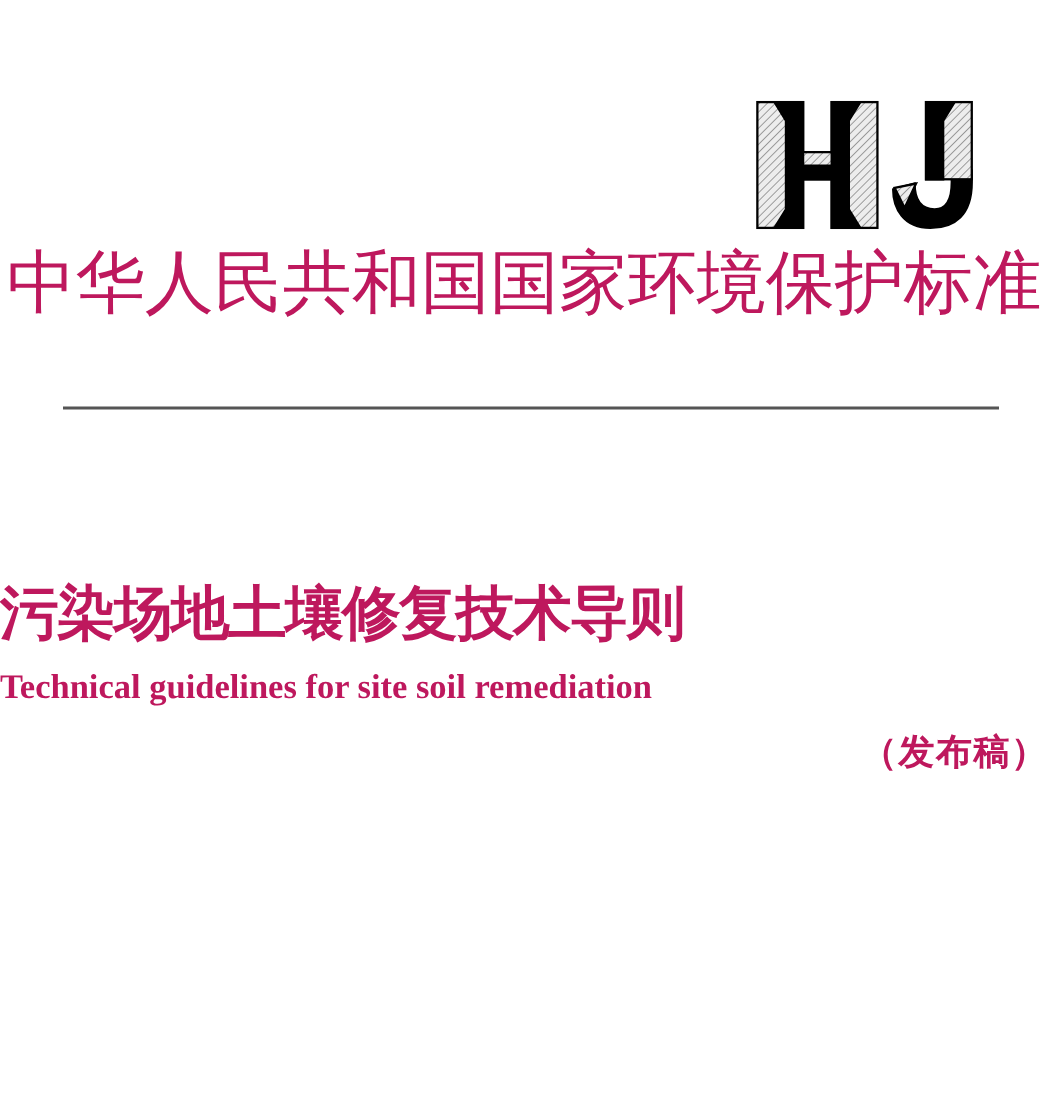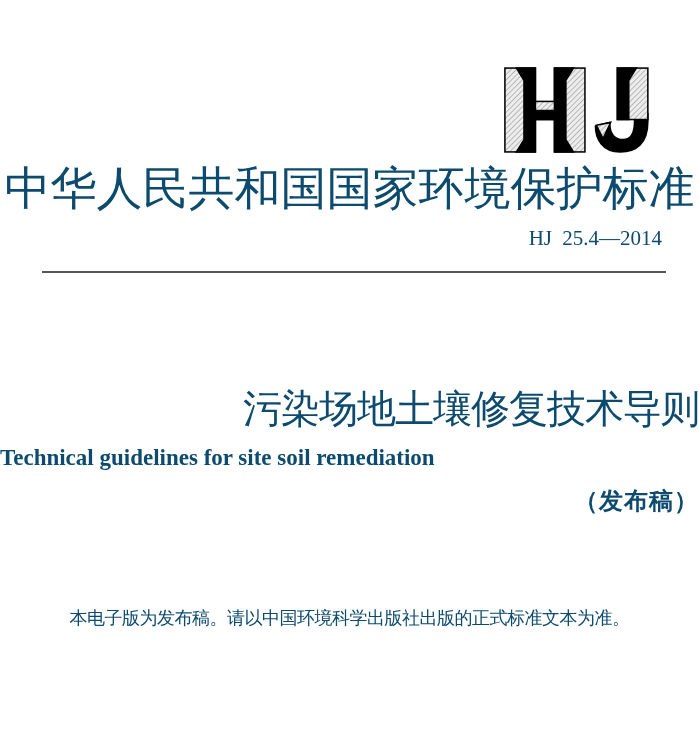--- a/index.html
+++ b/index.html
@@ -5,21 +5,21 @@
   html, body {
     margin: 0;
     padding: 0;
     background: #ffffff;
   }
   .page {
     position: relative;
     width: 699px;
     height: 730px;
     background: #ffffff;
-    color: #0c4a6e;
+    color: #be185d;
     font-family: "Liberation Serif", "DejaVu Serif", serif;
     overflow: hidden;
   }
   .hj-logo {
     position: absolute;
     top: 66px;
     left: 503px;
     width: 162px;
     height: 88px;
   }
@@ -62,23 +62,23 @@
     width: 624px;
     height: 2px;
     background: #555555;
   }
   .doc-title-zh {
     position: absolute;
     top: 382px;
     left: 0;
     width: 100%;
     margin: 0;
-    text-align: right;
+    text-align: left;
     font-family: "Liberation Sans", "DejaVu Sans", sans-serif;
-    font-weight: 400;
+    font-weight: 700;
     font-size: 39px;
     letter-spacing: -1px;
     white-space: nowrap;
   }
   .doc-title-en {
     position: absolute;
     top: 445px;
     left: 0;
     width: 100%;
     margin: 0;
@@ -142,26 +142,24 @@
         <rect x="120" y="2" width="32" height="54" fill="url(#hatch)"></rect>
         <polygon points="120,2 120,56 132,56 132,15 140,2" fill="#000000"></polygon>
 
         <polygon points="98,62 113,59 105,76" fill="url(#hatch)"></polygon>
       </g>
     </svg>
   </div>
 
   <h1 class="std-header">中华人民共和国国家环境保护标准</h1>
 
-  <div class="std-no">HJ 25.4—2014</div>
 
 
   <div class="header-rule"></div>
 
   <h2 class="doc-title-zh">污染场地土壤修复技术导则</h2>
 
   <h3 class="doc-title-en">Technical guidelines for site soil remediation</h3>
 
   <div class="stage-label">（发布稿）</div>
 
-  <p class="footer-note">本电子版为发布稿。请以中国环境科学出版社出版的正式标准文本为准。</p>
 
 </div>
 
 </body></html>

